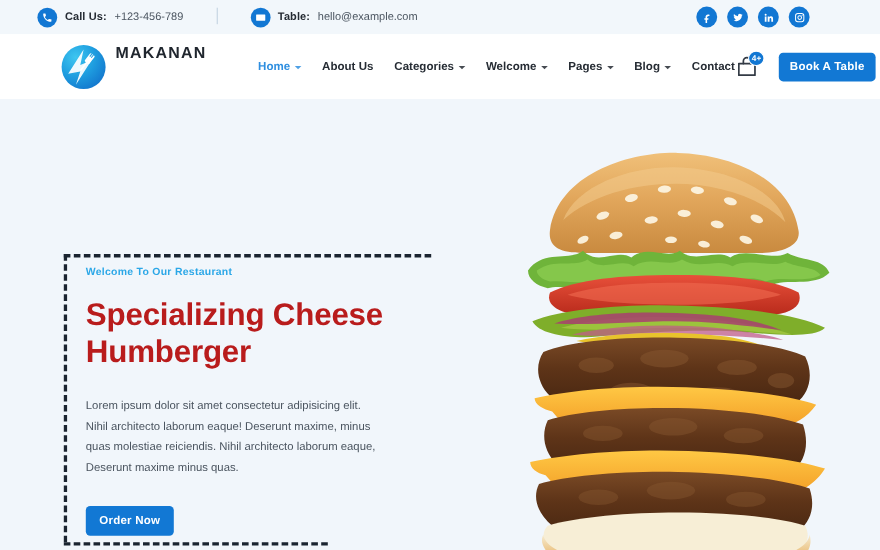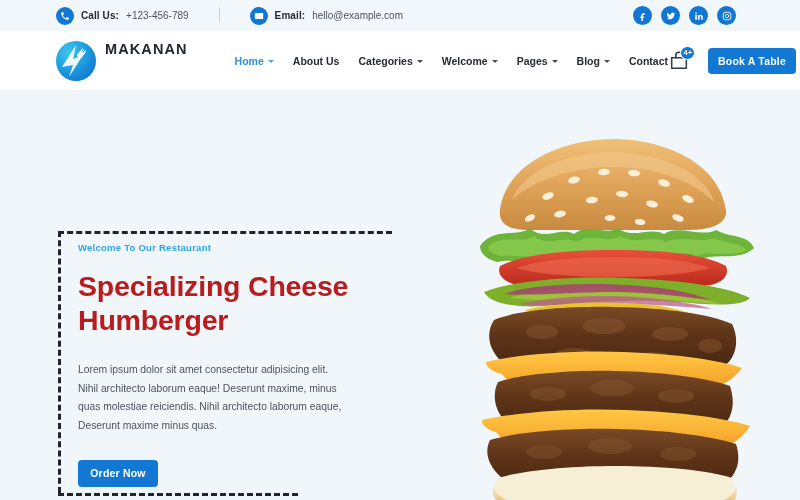--- a/index.html
+++ b/index.html
@@ -18,21 +18,21 @@
     height: 31px;
     background: #f2f7fb;
     display: flex;
     align-items: center;
     padding: 0 16px 0 0;
   }
   .topbar-left {
     display: flex;
     align-items: flex-start;
     gap: 16px;
-    margin-left: 56px;
+    margin-left: 34px;
   }
   .contact-item {
     display: flex;
     align-items: center;
     gap: 7px;
   }
   .contact-sep {
     width: 1px;
     height: 15px;
     background: #c3d3e0;
@@ -272,21 +272,21 @@
     </div>
 
     <div class="contact-sep"></div>
 
     <div class="contact-item">
       <span class="round-icon">
         <svg width="10" height="10" viewBox="0 0 24 24" fill="#fff">
           <path d="M3 5h18c.6 0 1 .4 1 1v12c0 .6-.4 1-1 1H3c-.6 0-1-.4-1-1V6c0-.6.4-1 1-1zm9 8L4.2 7.3v-.1L12 11.3l7.8-4.1v.1L12 13z"></path>
         </svg>
       </span>
-      <span class="contact-label">Email:</span>
+      <span class="contact-label">Table:</span>
       <span class="contact-value">hello@example.com</span>
     </div>
   </div>
 
   <div class="topbar-right">
     <span class="social">
       <svg width="10" height="10" viewBox="0 0 24 24" fill="#fff">
         <path d="M14.5 8.5h2.2V5.6c-.4-.05-1.7-.17-3.2-.17-3.2 0-5.3 1.9-5.3 5.3v2.5H5.6v3.3h2.6v8.3h3.4v-8.3h2.6l.4-3.3h-3v-2.2c0-1 .3-1.5 1.9-1.5z"></path>
       </svg>
     </span>

